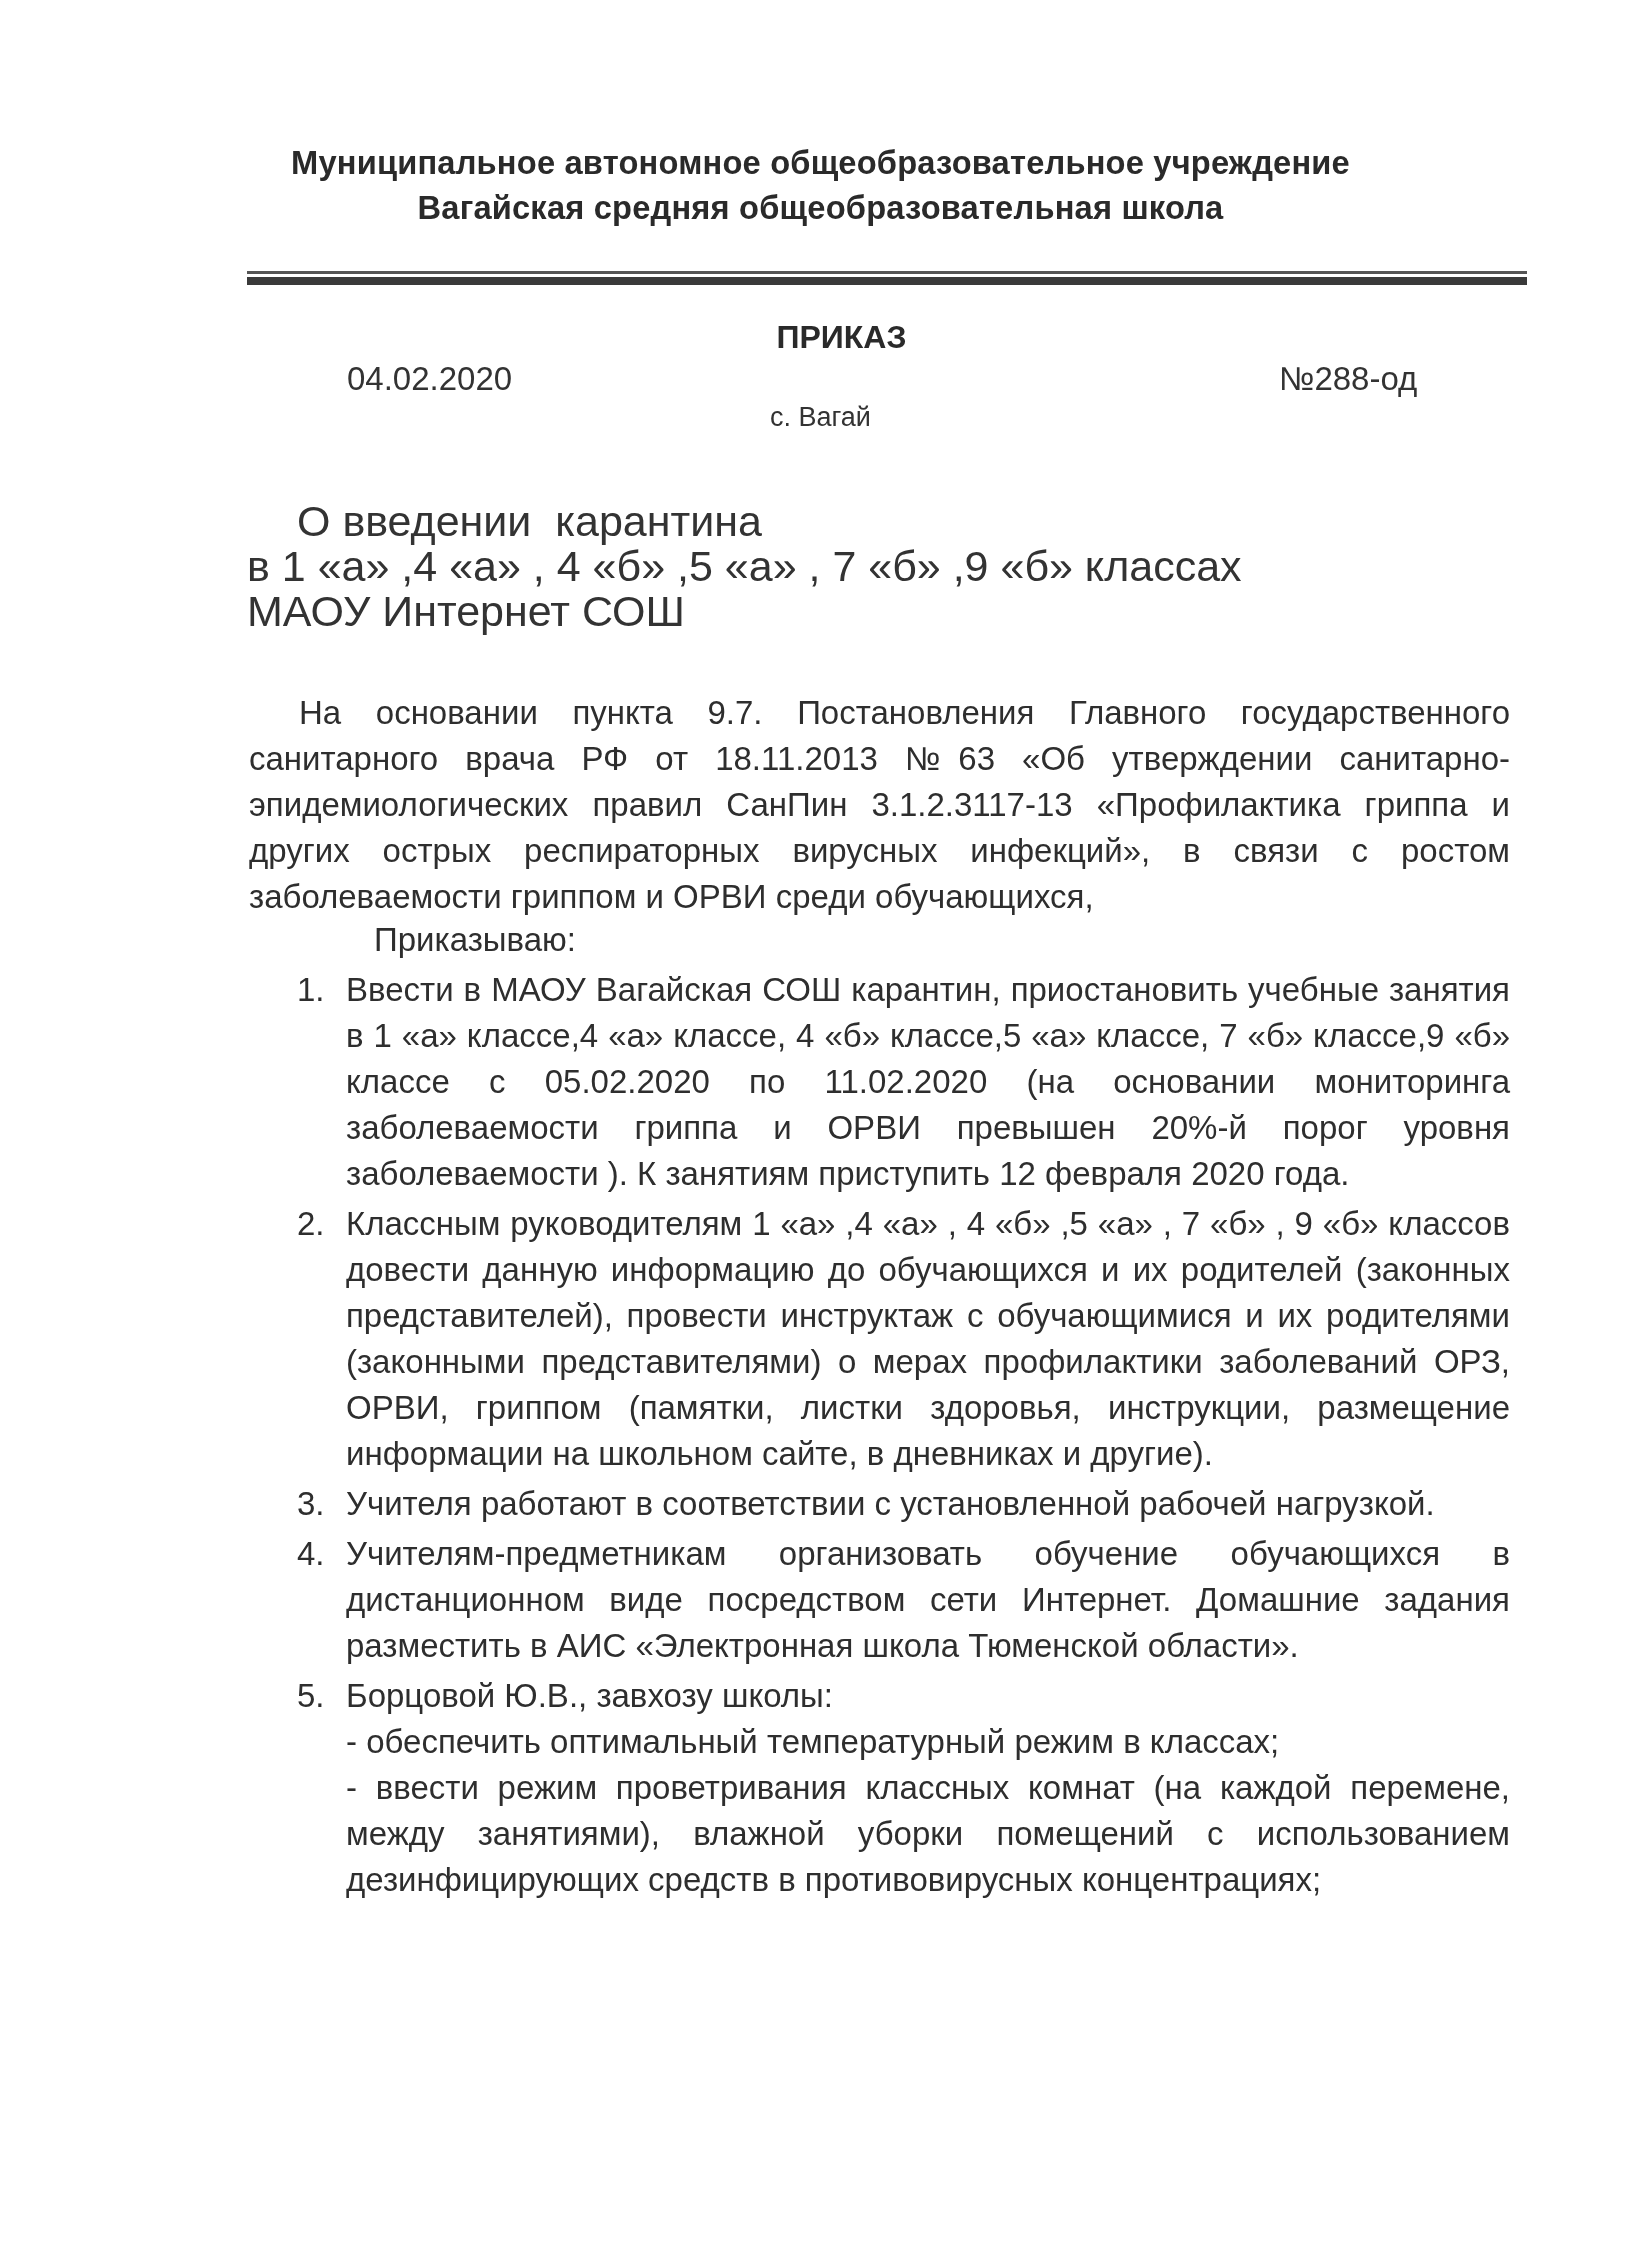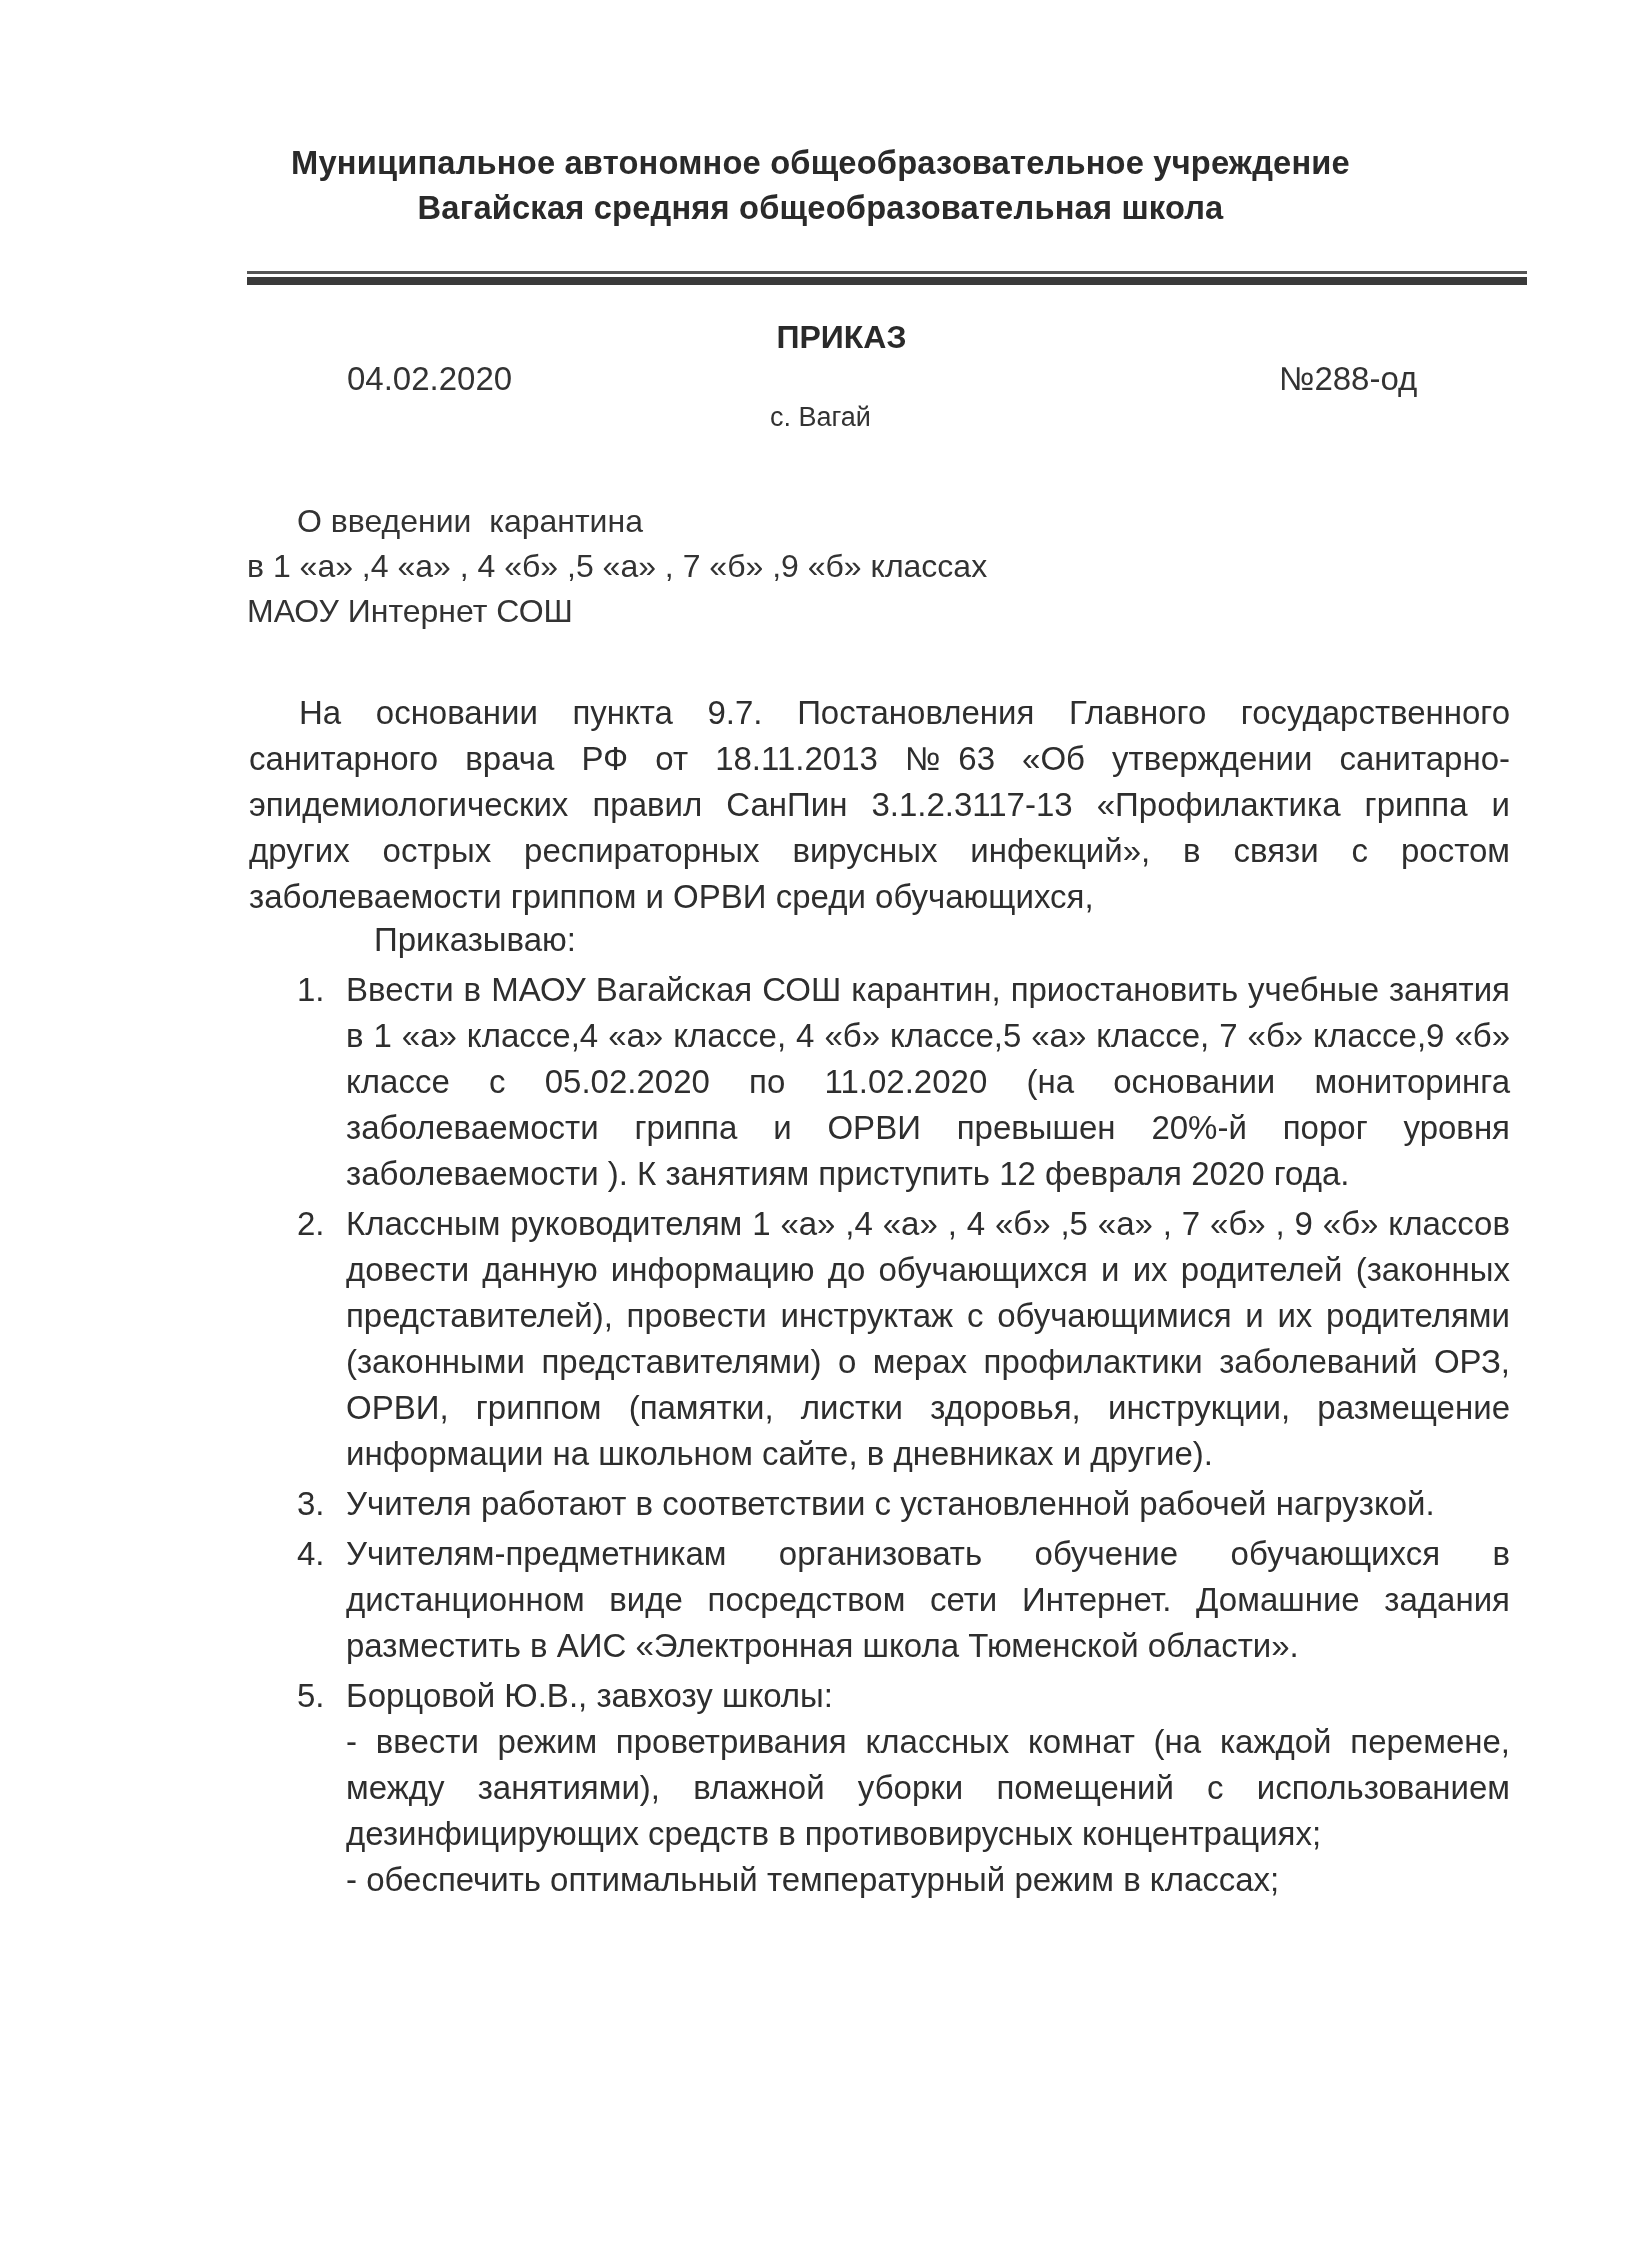--- a/index.html
+++ b/index.html
@@ -18,21 +18,21 @@
     .rule-thin { position: absolute; left: 247px; width: 1280px; top: 271px; height: 2.9px; background: #555; }
     .rule-thick { position: absolute; left: 247px; width: 1280px; top: 277px; height: 7.7px; background: #3a3a3a; }
     .title {
       position: absolute; left: 0; width: 1641px; top: 319px; text-align: center;
       font-weight: bold; font-size: 32px; color: #2a2a2a; margin-left: 21px;
     }
     .date { position: absolute; left: 347px; top: 360px; font-size: 33px; color: #333; }
     .number { position: absolute; left: 1279px; top: 360px; font-size: 33px; color: #333; }
     .place { position: absolute; left: 0; width: 1641px; top: 402px; text-align: center; font-size: 27px; color: #333; }
 
-    .subject { position: absolute; left: 247px; top: 499px; font-size: 32px; line-height: 45px; color: #333; }
+    .subject { position: absolute; left: 247px; top: 499px; font-size: 43px; line-height: 45px; color: #333; }
     .subject div { white-space: pre; }
     .subject .s1 { padding-left: 50px; }
 
     .body-text {
       position: absolute; left: 249px; width: 1261px; font-size: 33px; line-height: 46px;
       color: #2e2e2e; text-align: justify; text-align-last: auto;
     }
     .intro { top: 690px; text-indent: 50px; }
     .order-word { position: absolute; left: 374px; top: 921px; font-size: 33px; color: #2e2e2e; }
 
@@ -77,18 +77,18 @@
       <span class="list-num">3.</span>
       <span>Учителя   работают в соответствии с установленной рабочей нагрузкой.</span>
     </li>
     <li class="list-item">
       <span class="list-num">4.</span>
       <span>Учителям-предметникам организовать обучение обучающихся в дистанционном виде посредством сети Интернет. Домашние задания разместить в АИС «Электронная школа Тюменской области».</span>
     </li>
     <li class="list-item">
       <span class="list-num">5.</span>
       <div>Борцовой Ю.В.,  завхозу школы:</div>
+      <div class="sub">-  обеспечить оптимальный температурный режим в классах;</div>
       <div class="sub">- ввести  режим проветривания классных комнат (на каждой перемене, между занятиями), влажной уборки помещений с использованием дезинфицирующих средств в противовирусных концентрациях;</div>
-      <div class="sub">-  обеспечить оптимальный температурный режим в классах;</div>
     </li>
   </ol>
 </div>
 
 
 </body></html>

